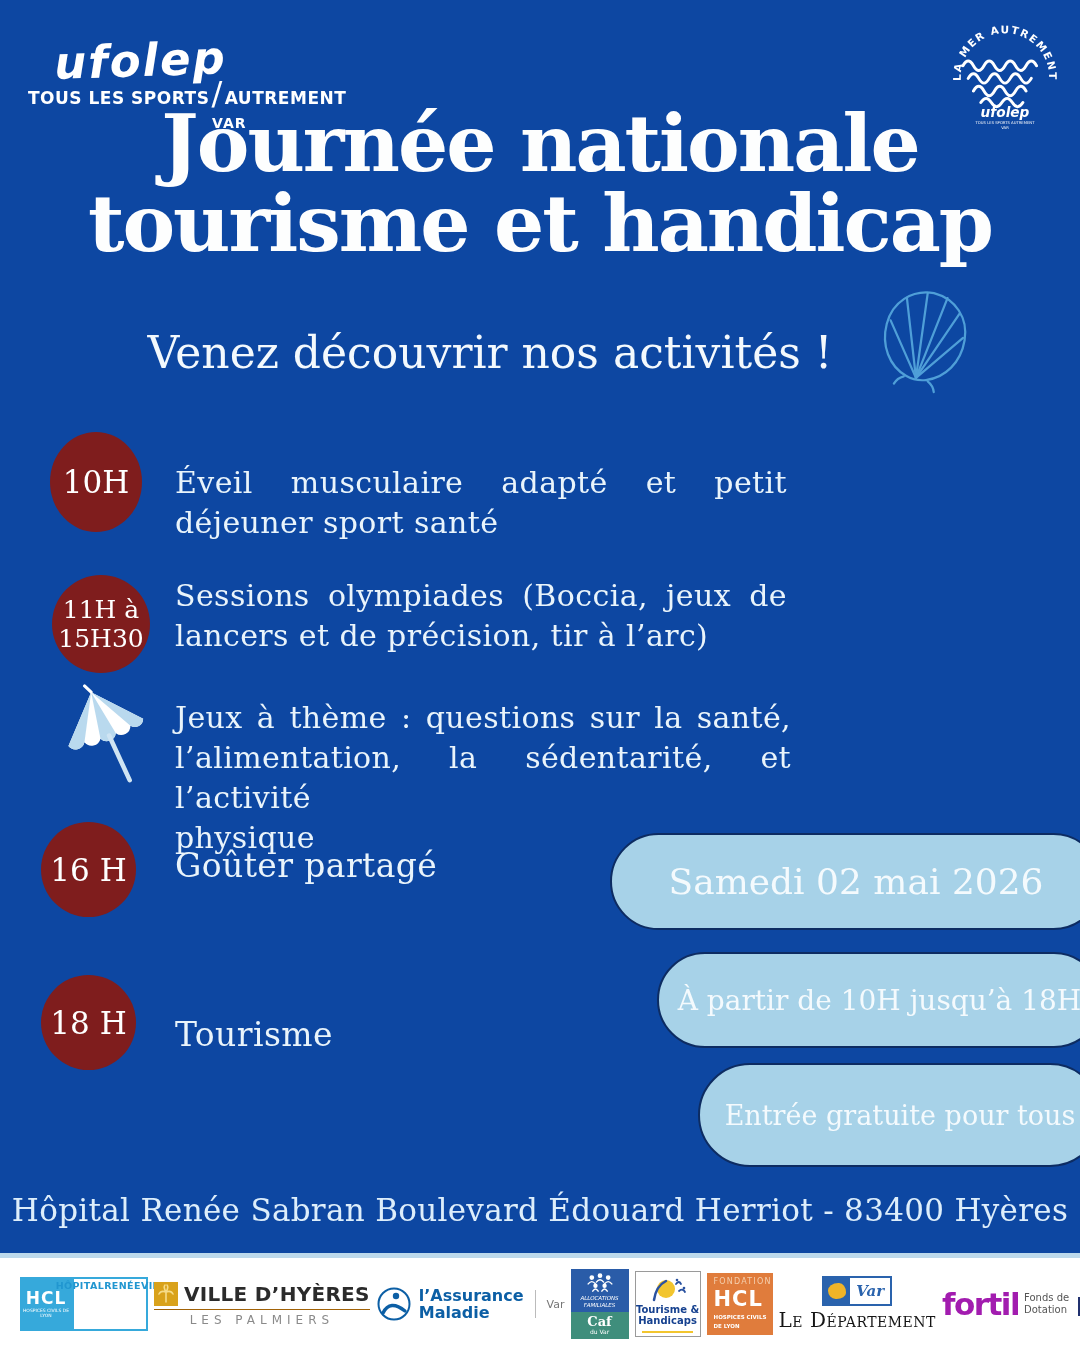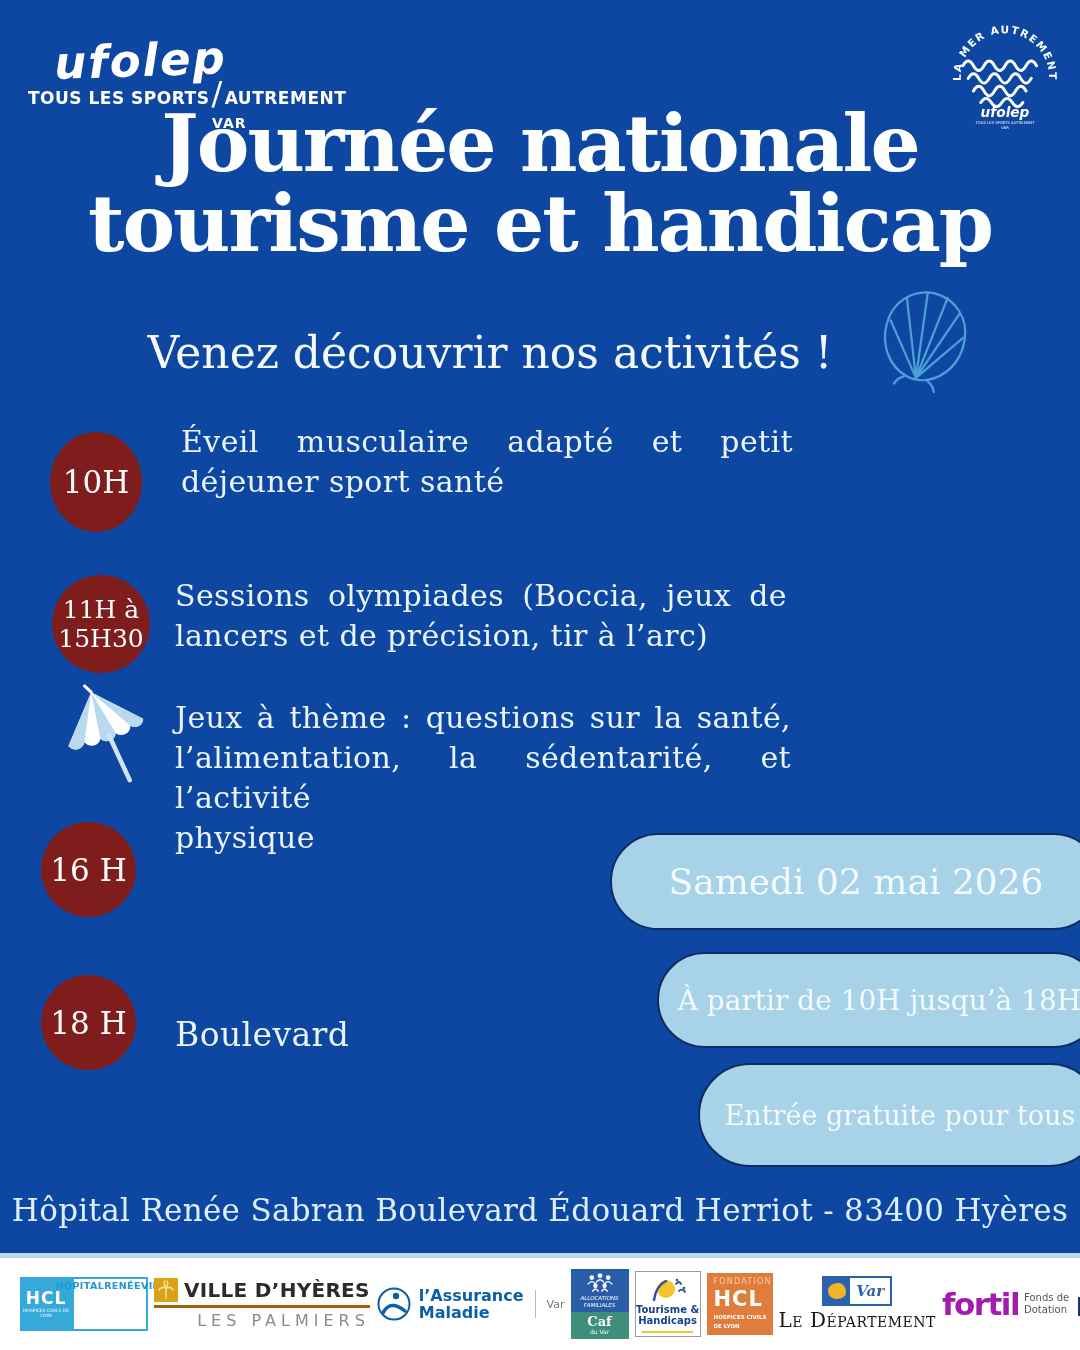--- a/index.html
+++ b/index.html
@@ -28,21 +28,21 @@
 
   
   .tbadge{position:absolute;background:#7f1d1d;border-radius:50%;display:flex;flex-direction:column;
           align-items:center;justify-content:center;color:#fff;text-align:center;}
   .tb-1{left:50px;top:432px;width:92px;height:100px;font-size:31px;}
   .tb-2{left:52px;top:575px;width:98px;height:98px;font-size:25px;line-height:1.18;}
   .tb-4{left:41px;top:822px;width:95px;height:95px;font-size:31px;}
   .tb-5{left:41px;top:975px;width:95px;height:95px;font-size:31px;}
 
   .stext{position:absolute;color:#e9f4fb;font-size:30px;line-height:40px;letter-spacing:.4px;}
-  .st-1{left:175px;top:422px;width:612px;margin-left:6px;}
+  .st-1{left:175px;top:463px;width:612px;}
   .st-2{left:175px;top:576px;width:612px;}
   .st-3{left:175px;top:698px;width:616px;}
   .st-4{left:175px;top:846px;font-size:33px;}
   .st-5{left:175px;top:1015px;font-size:33px;}
   .jline{text-align:justify;text-align-last:justify;}
   .jlast{text-align-last:left;}
   .umbrella{position:absolute;left:44px;top:684px;width:118px;height:106px;}
 
   
   .pill{position:absolute;background:#a7d2e8;border:2px solid #0d2c62;border-radius:52px;
@@ -64,22 +64,22 @@
               align-items:center;justify-content:center;line-height:1;}
   .hclsab .sq .abbr{font-weight:700;font-size:17px;letter-spacing:1px;}
   .hclsab .sq .absub{font-size:4.5px;margin-top:2px;text-align:center;}
   .hclsab .nm{width:76px;height:54px;border:2px solid #36a9db;color:#2196d0;font-weight:700;
               font-size:9.5px;line-height:1.5;letter-spacing:.4px;display:flex;flex-direction:row;
               justify-content:center;padding-left:8px;background:#fff;}
 
   .hyeres{flex-direction:column;align-items:center;}
   .hy-top{display:flex;align-items:center;gap:6px;}
   .hy-name{font-size:20px;font-weight:700;color:#2b2b2b;letter-spacing:.3px;white-space:nowrap;}
-  .hy-sub{margin-top:3px;border-top:3px solid #a16207;padding-top:3px;font-size:16px;
-          letter-spacing:5px;color:#8a8a8a;width:100%;text-align:right;white-space:nowrap;}
+  .hy-sub{margin-top:3px;border-top:1px solid #a16207;padding-top:3px;font-size:12px;
+          letter-spacing:5px;color:#8a8a8a;width:100%;text-align:center;white-space:nowrap;}
 
   .assur{gap:7px;}
   .as-txt{font-weight:700;color:#0c5fa5;font-size:16px;line-height:1.08;}
   .as-div{width:1px;height:28px;background:#bbb;margin:0 4px;}
   .as-var{font-size:11px;color:#777;}
 
   .caf{flex-direction:column;width:58px;line-height:1;}
   .caf-top{background:#2a5ca8;width:100%;padding:4px 2px 3px;display:flex;flex-direction:column;
            align-items:center;color:#fff;}
   .caf-alloc{font-size:5.5px;font-style:italic;text-align:center;line-height:1.3;margin-top:2px;}
@@ -198,25 +198,26 @@
   </svg>
   <div class="stext st-3">
     <div class="jline">Jeux à thème : questions sur la santé,</div>
     <div class="jline">l’alimentation, la sédentarité, et l’activité</div>
     <div class="jline jlast">physique</div>
   </div>
 
   <div class="tbadge tb-4">
     <span>16 H</span>
   </div>
+  <div class="stext st-4">Goûter partagé</div>
 
   <div class="tbadge tb-5">
     <span>18 H</span>
   </div>
-  <div class="stext st-5">Boulevard</div>
+  <div class="stext st-5">Tourisme</div>
 
   <div class="pill pill-date">
     <span>Samedi 02 mai 2026</span>
   </div>
   <div class="pill pill-hours">
     <span>À partir de 10H jusqu’à 18H</span>
   </div>
   <div class="pill pill-price">
     <span>Entrée gratuite pour tous</span>
   </div>

